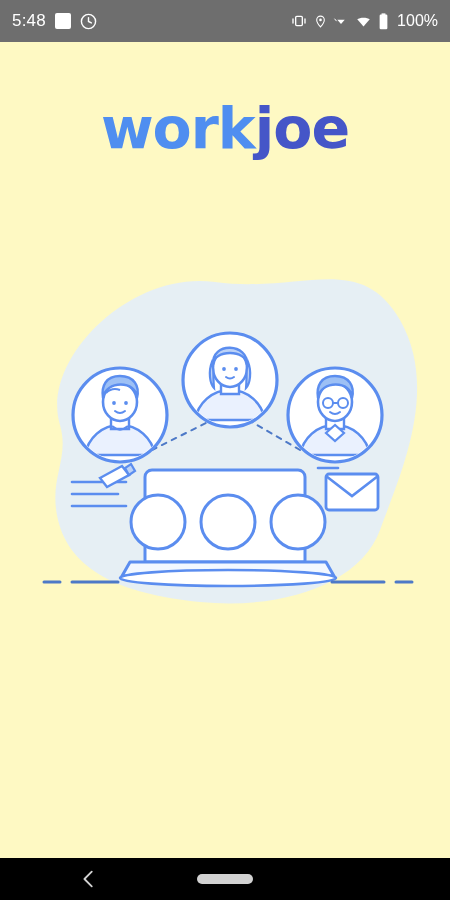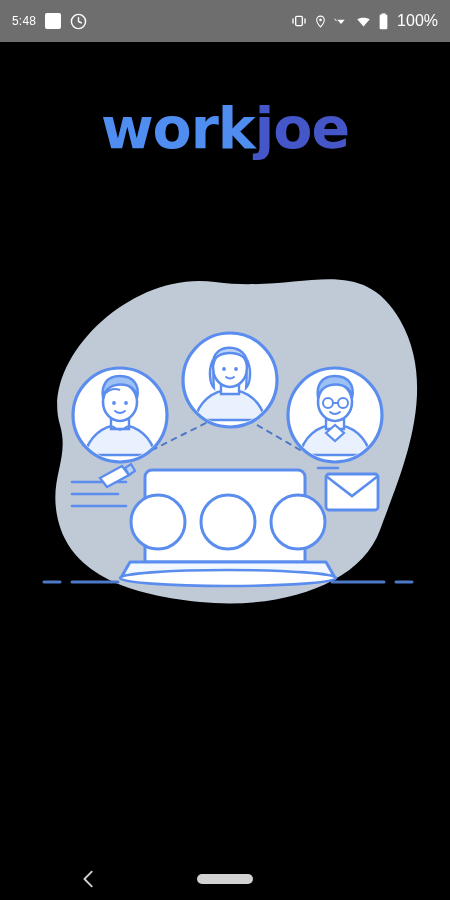--- a/index.html
+++ b/index.html
@@ -14,27 +14,27 @@
   
   .statusbar {
     position:absolute; top:0; left:0; width:450px; height:42px;
     background:#6e6e6e; color:#ffffff;
     display:flex; align-items:center; justify-content:space-between;
     padding:0 12px 0 12px;
     font-size:17px;
   }
   .sb-left { display:flex; align-items:center; gap:9px; }
   .sb-right { display:flex; align-items:center; gap:6px; }
-  .sb-time { font-size:12px; letter-spacing:.2px; }
+  .sb-time { font-size:17px; letter-spacing:.2px; }
   .sq-icon { width:16px; height:16px; background:#ffffff; border-radius:2px; display:inline-block; }
   .ic { display:inline-flex; align-items:center; justify-content:center; }
   .sb-batt-text { font-size:16px; margin-left:2px; }
 
   
-  .content { position:absolute; top:42px; left:0; width:450px; height:816px; background:#000000; }
+  .content { position:absolute; top:42px; left:0; width:450px; height:816px; background:#fef9c3; }
 
   .logo-wrap {
     position:absolute; top:58px; left:0; width:450px;
     display:flex; align-items:flex-end; justify-content:center;
   }
   .logo {
     font-family:"DejaVu Sans", sans-serif;
     font-weight:700;
     font-size:57px;
     letter-spacing:-1px;

